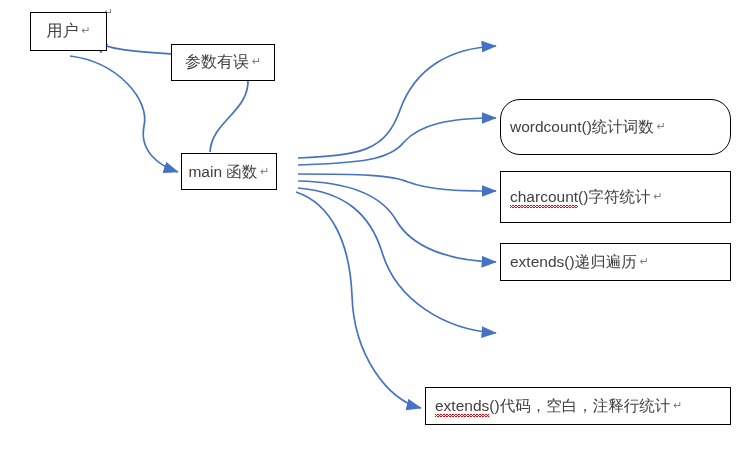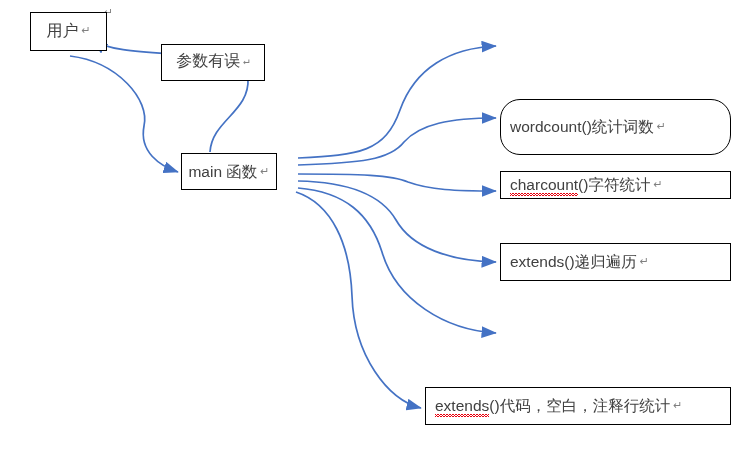--- a/index.html
+++ b/index.html
@@ -69,25 +69,25 @@
   }
   .stray-mark {
     position: absolute;
     color: #808080;
     font-size: 11px;
   }
 
   
   #node-user        { left: 10px;  top: 12px;  width: 77px;  height: 39px; margin-left: 20px; }
   #node-input       { left: 10px;  top: 108px; width: 103px; height: 37px; }
-  #node-err         { left: 161px; top: 44px;  width: 104px; height: 37px; font-family: Liberation Mono, monospace; }
+  #node-err         { left: 171px; top: 44px;  width: 104px; height: 37px; }
   #node-main        { left: 181px; top: 153px; width: 96px; height: 37px; }
   #node-linecount   { left: 500px; top: 26px;  width: 231px; height: 40px; }
   #node-wordcount   { left: 500px; top: 99px;  width: 231px; height: 56px; border-radius: 20px; }
-  #node-charcount   { left: 500px; top: 171px; width: 231px; height: 28px; }
+  #node-charcount   { left: 500px; top: 171px; width: 231px; height: 52px; }
   #node-extends     { left: 500px; top: 243px; width: 231px; height: 38px; }
   #node-extendx     { left: 500px; top: 313px; width: 231px; height: 40px; }
   #node-extenda     { left: 425px; top: 387px; width: 306px; height: 38px; }
 
   #node-linecount .label,
   #node-wordcount .label,
   #node-charcount .label,
   #node-extends .label,
   #node-extendx .label,
   #node-extenda .label { margin-right: auto; padding-left: 9px; }

